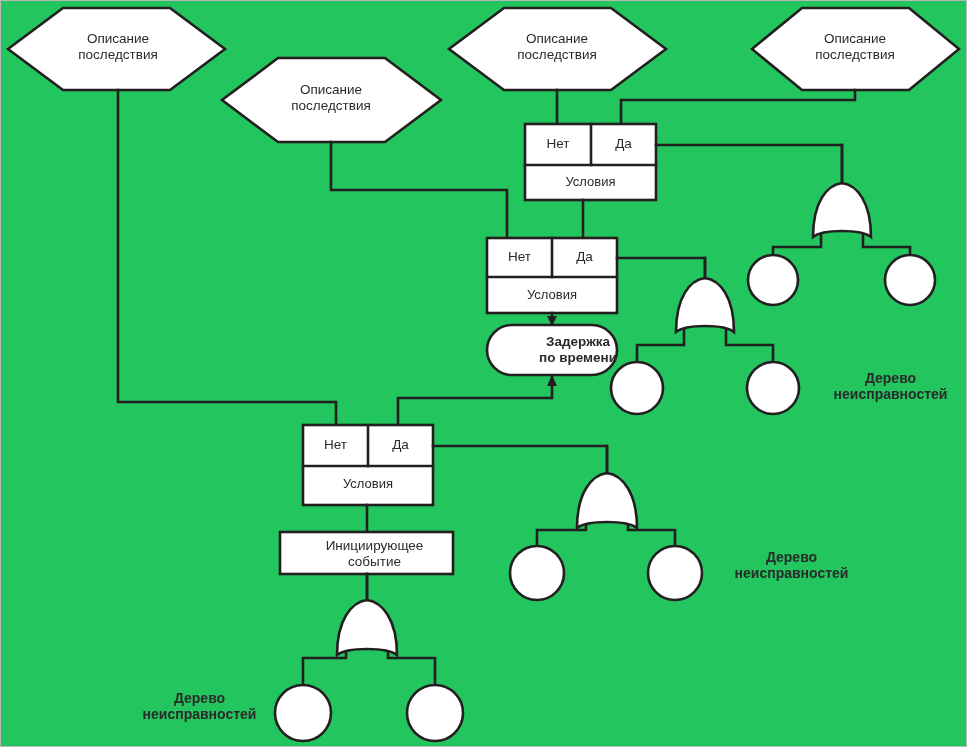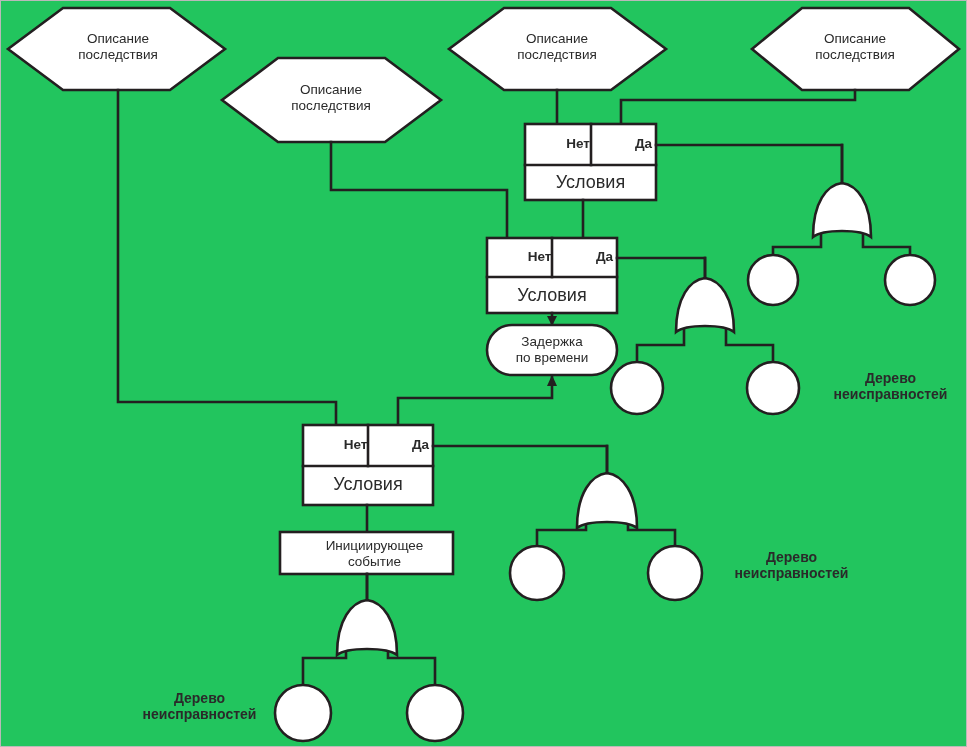--- a/index.html
+++ b/index.html
@@ -2,24 +2,24 @@
 <html><head>
 <meta charset="utf-8">
 <title>Event Tree Diagram</title>
 <style>
   html,body{margin:0;padding:0;background:#ffffff;}
   body{font-family:"Liberation Sans","DejaVu Sans",sans-serif;}
   #stage{position:relative;width:967px;height:747px;background:#22c55e;overflow:hidden;}
   #frame{position:absolute;left:0;top:0;width:967px;height:747px;border:1px solid #b9b9b9;box-sizing:border-box;pointer-events:none;}
   svg#canvas{position:absolute;left:0;top:0;width:967px;height:747px;}
   .lbl{position:absolute;text-align:center;color:#2a2a2a;font-size:13.5px;line-height:16px;font-family:"Liberation Sans","DejaVu Sans",sans-serif;white-space:pre-line;}
-  .lbl.bold{font-weight:normal;}
+  .lbl.bold{font-weight:bold;padding-left:26px;}
   .hexlbl{font-size:13.5px;}
-  .cellbl{font-size:13.5px;font-weight:bold;padding-left:20px;}
-  .condlbl{font-size:18px;}
+  .cellbl{font-size:13.5px;font-weight:normal;}
+  .condlbl{font-size:13px;}
   .treelbl{font-size:14px;font-weight:bold;line-height:16px;}
 </style>
 </head>
 <body>
 
 <div id="stage">
 
   <svg id="canvas" viewBox="0 0 967 747" xmlns="http://www.w3.org/2000/svg">
     <g fill="none" stroke="#231f20" stroke-width="2.6" stroke-linecap="square" stroke-linejoin="miter">
 

